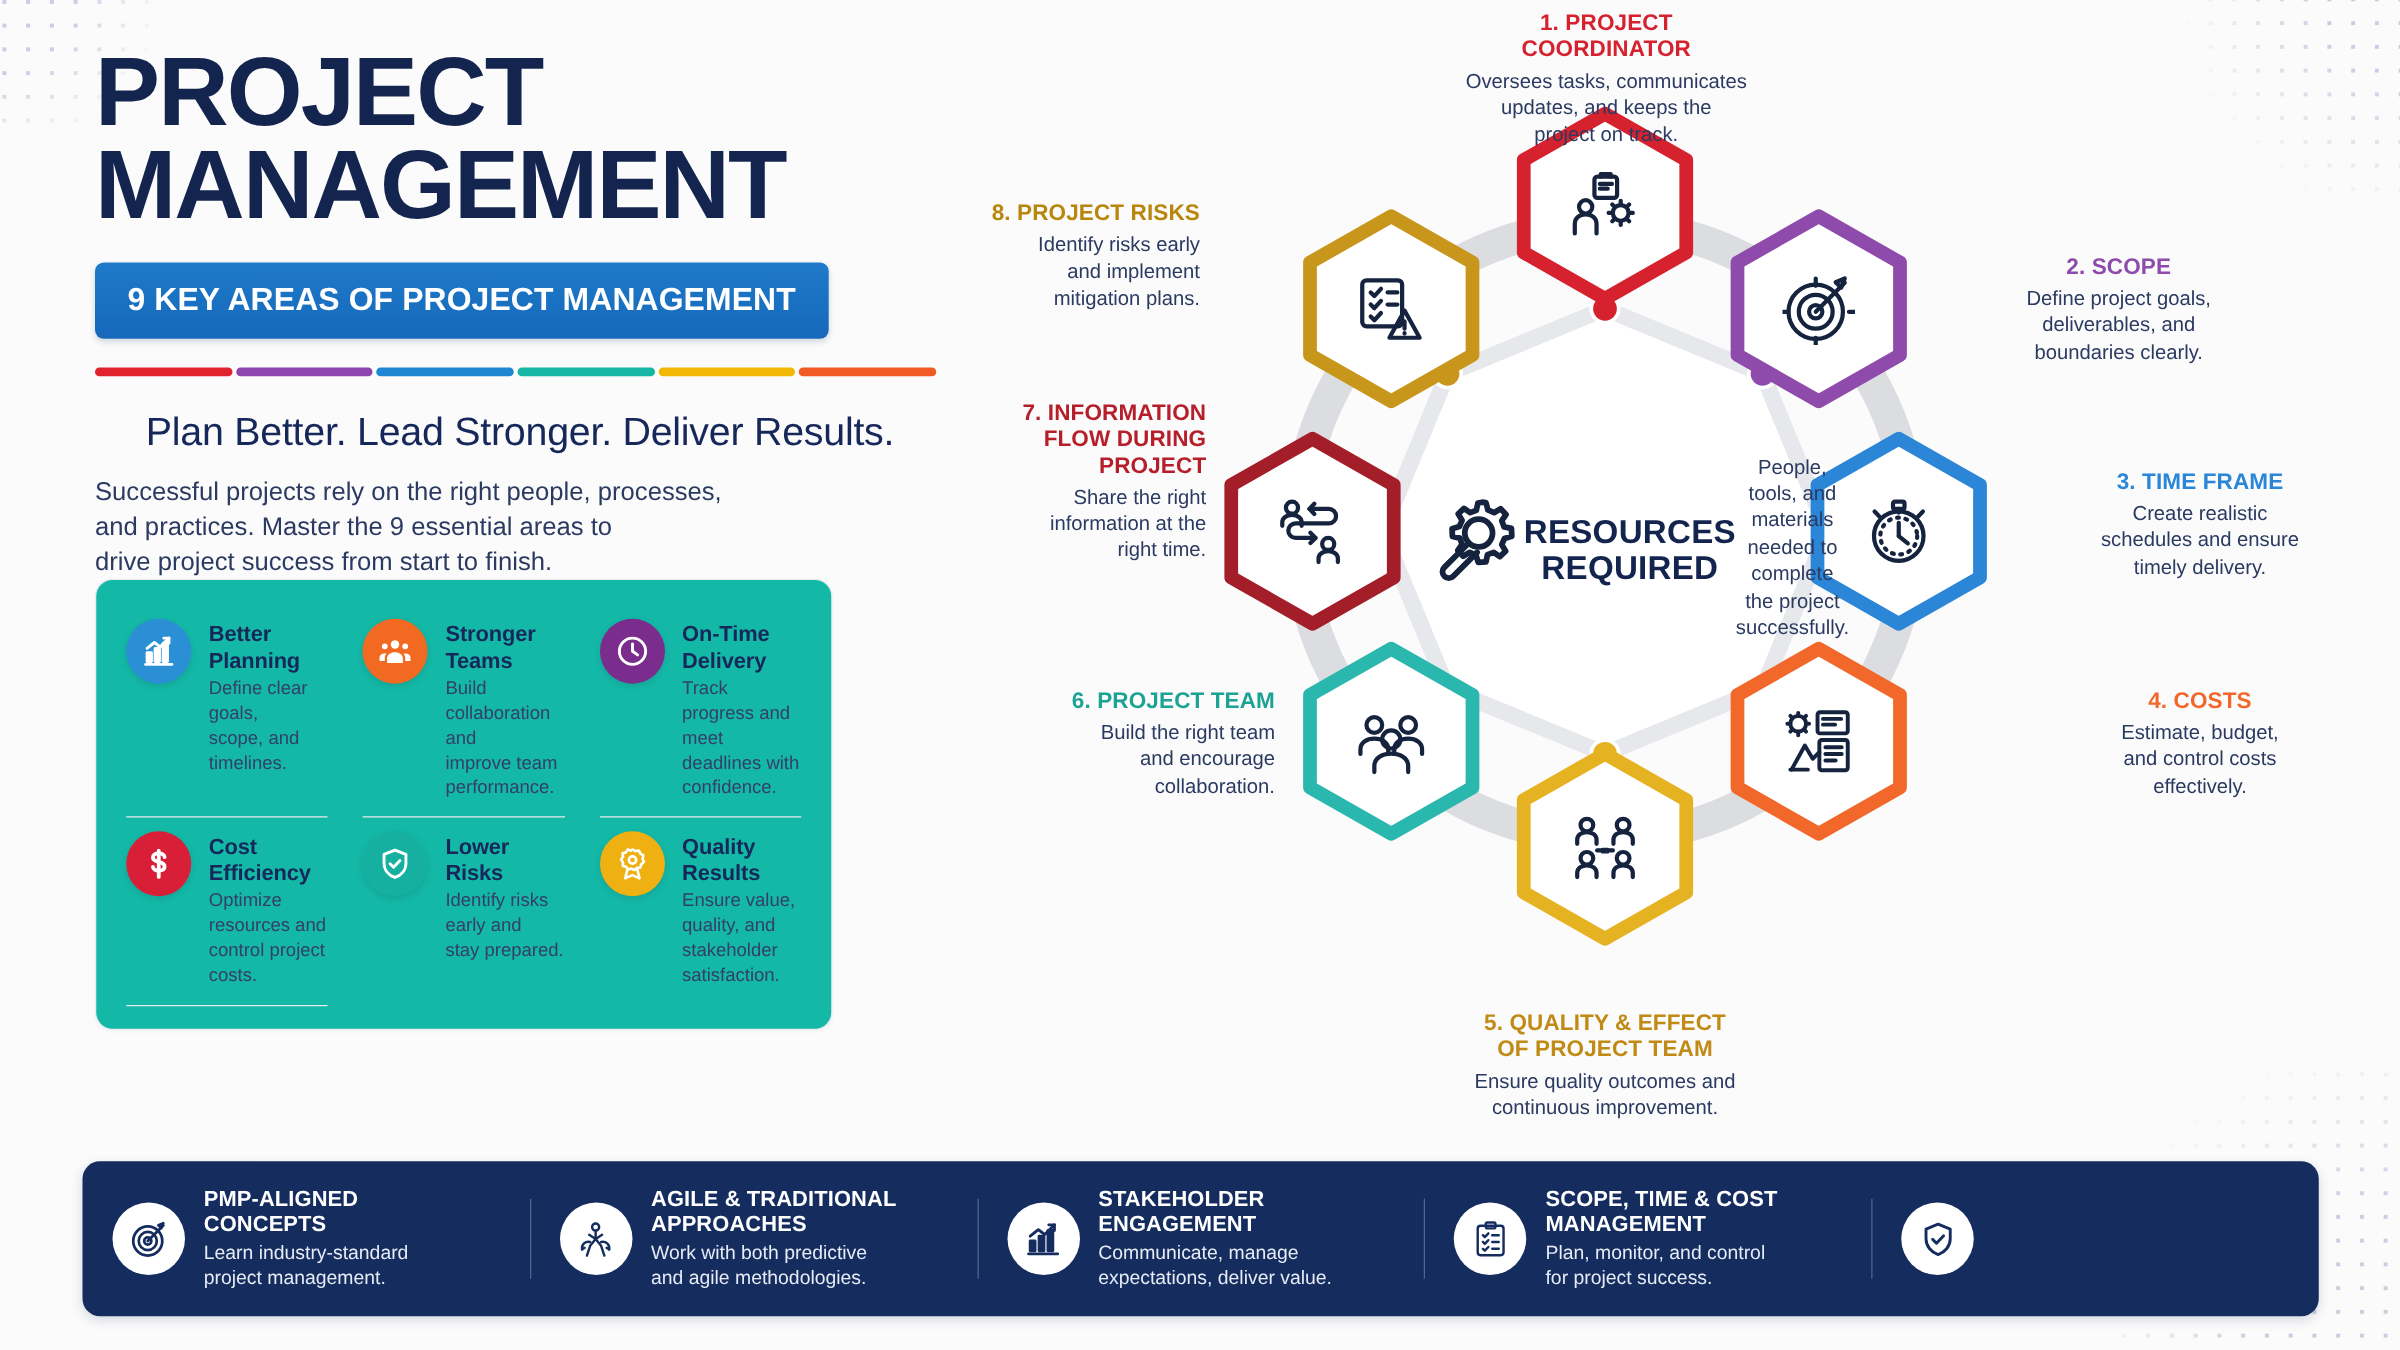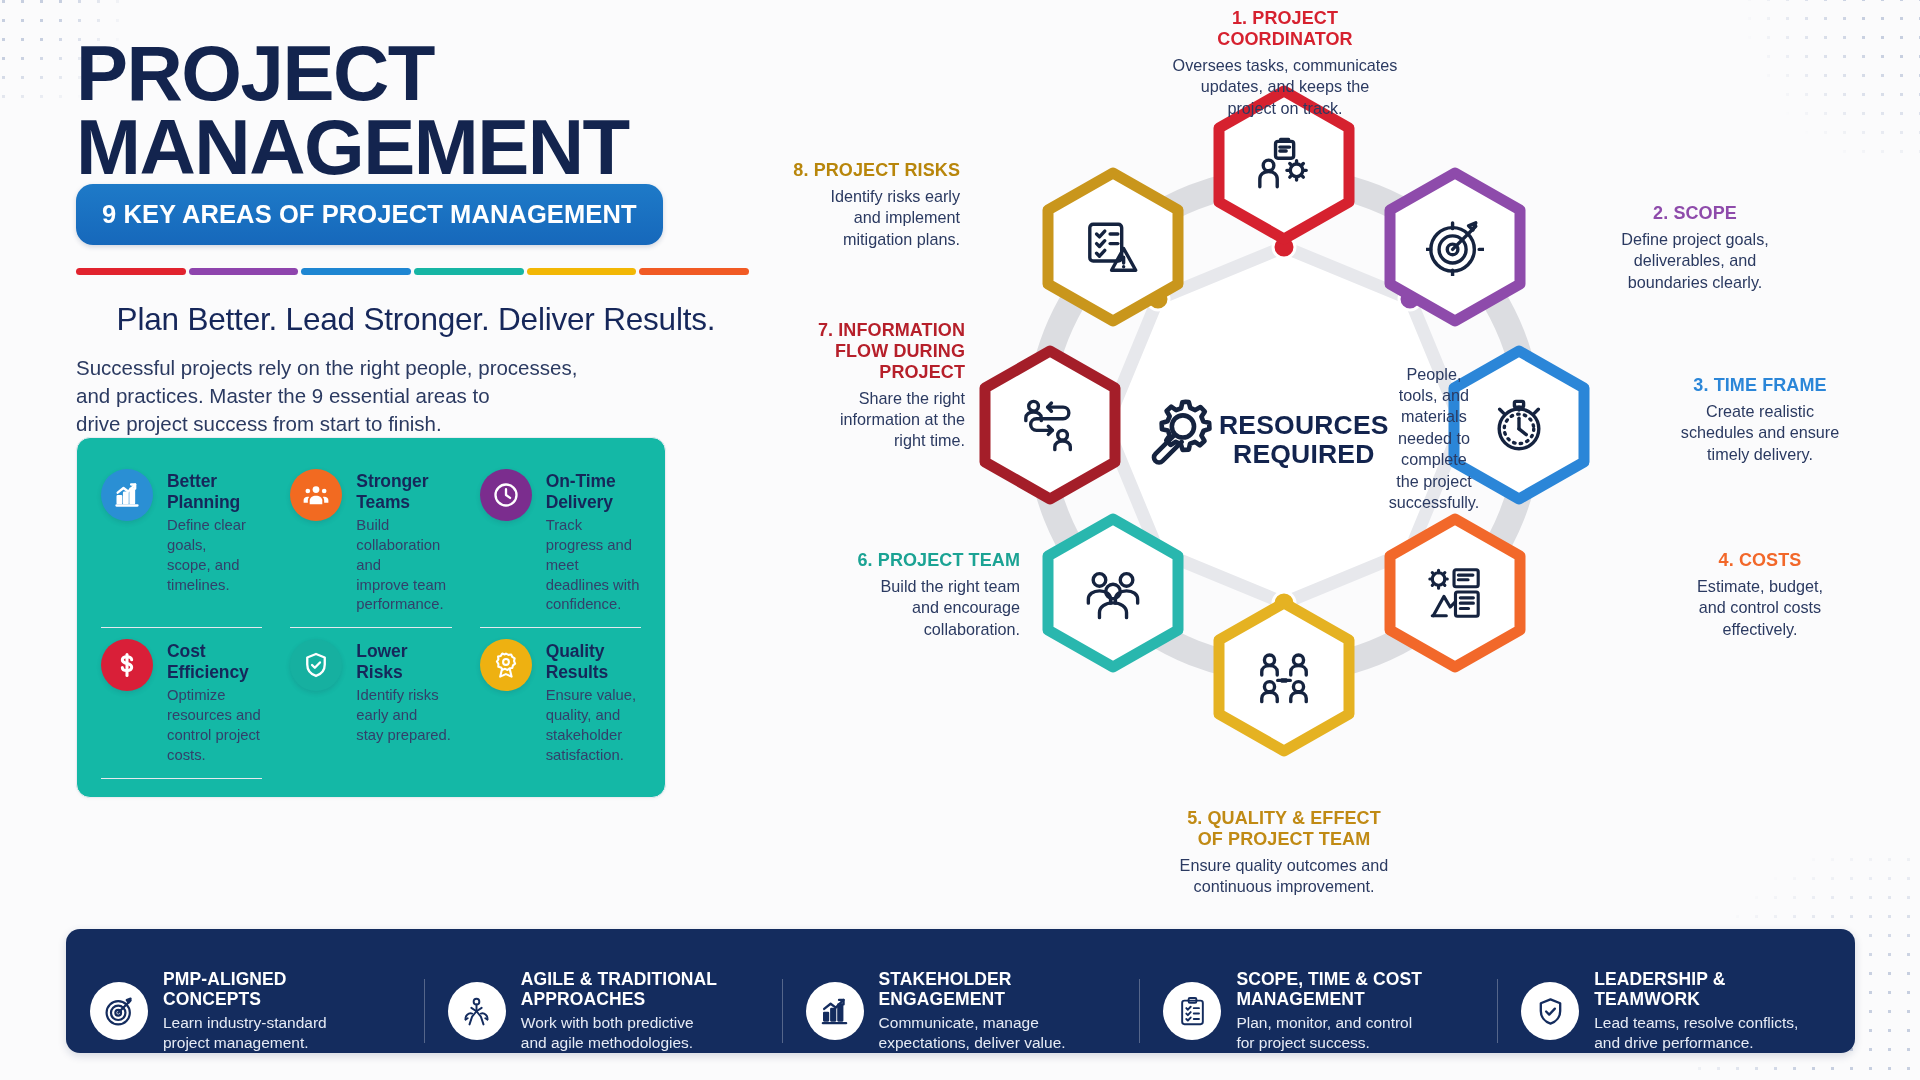--- a/index.html
+++ b/index.html
@@ -34,28 +34,29 @@
   .maintitle {
     font-size: 78px;
     line-height: 0.95;
     font-weight: 700;
     letter-spacing: -1.5px;
     color: #13244e;
   }
   .maintitle .l2 { display: block; }
 
   .ribbon {
+    margin-top: 26px;
     display: inline-block;
     background: linear-gradient(180deg,#1e7ac8 0%, #1668bb 100%);
     color: #ffffff;
     font-size: 25.5px;
     font-weight: 700;
     letter-spacing: 0.1px;
     padding: 16px 26px 16px 26px;
-    border-radius: 17px;
+    border-radius: 7px;
     box-shadow: 0 2px 5px rgba(20,45,90,.18);
   }
 
   .colorbar { margin-top: 23px; display: flex; width: 673px; height: 7px; gap: 3px; }
   .colorbar span { flex: 1; border-radius: 4px; display: block; }
 
   .tagline {
     margin-top: 26px;
     font-size: 31.5px;
     font-weight: 400;
@@ -124,21 +125,21 @@
   .center-box .c-ic svg { width: 74px; height: 74px; }
   .center-title { font-size: 26.5px; font-weight: 700; color: #13244e; line-height: 1.1; text-align: center; margin-top: 12px; letter-spacing: .2px;}
   .center-title span { display: block; }
   .center-desc { font-size: 16.2px; line-height: 1.32; color: #2b3a61; text-align: center; margin-top: 9px; }
   .center-desc span { display: block; }
 
   
   .bottombar {
     position: absolute; left: 66px; bottom: 27px; width: 1789px; height: 124px;
     background: #142c5e; border-radius: 14px;
-    display: flex; align-items: flex-end;
+    display: flex; align-items: center;
     box-shadow: 0 3px 9px rgba(20,40,80,.16);
   }
   .bb-item { flex: 1; display: flex; align-items: center; gap: 15px; padding: 0 22px 0 24px; position: relative; }
   .bb-item + .bb-item::before {
     content: ""; position: absolute; left: 0; top: 50%; transform: translateY(-50%);
     width: 1px; height: 64px; background: rgba(255,255,255,.28);
   }
   .bb-ic { flex: 0 0 auto; width: 58px; height: 58px; border-radius: 50%; background:#ffffff;
            display:flex; align-items:center; justify-content:center; }
   .bb-ic svg { width: 31px; height: 31px; }
@@ -646,25 +647,15 @@
     </div>
   </div>
 
   <div class="bb-item">
     <div class="bb-ic">
       <svg viewBox="0 0 24 24" fill="none" stroke="#142c5e" stroke-width="1.8" stroke-linecap="round" stroke-linejoin="round">
         <path d="M12 2.6l7.5 3v6c0 4.6-3.1 8.3-7.5 9.8-4.4-1.5-7.5-5.2-7.5-9.8v-6z"></path>
           <path d="M8.6 12l2.4 2.4 4.4-4.6"></path>
       </svg>
     </div>
-    <div>
-      <div class="bb-title">
-        <span>LEADERSHIP &amp;</span>
-        <span>TEAMWORK</span>
-      </div>
-      <div class="bb-desc">
-        <span>Lead teams, resolve conflicts,</span>
-        <span>and drive performance.</span>
-      </div>
-    </div>
   </div>
 
 </div>
 
 </body></html>

